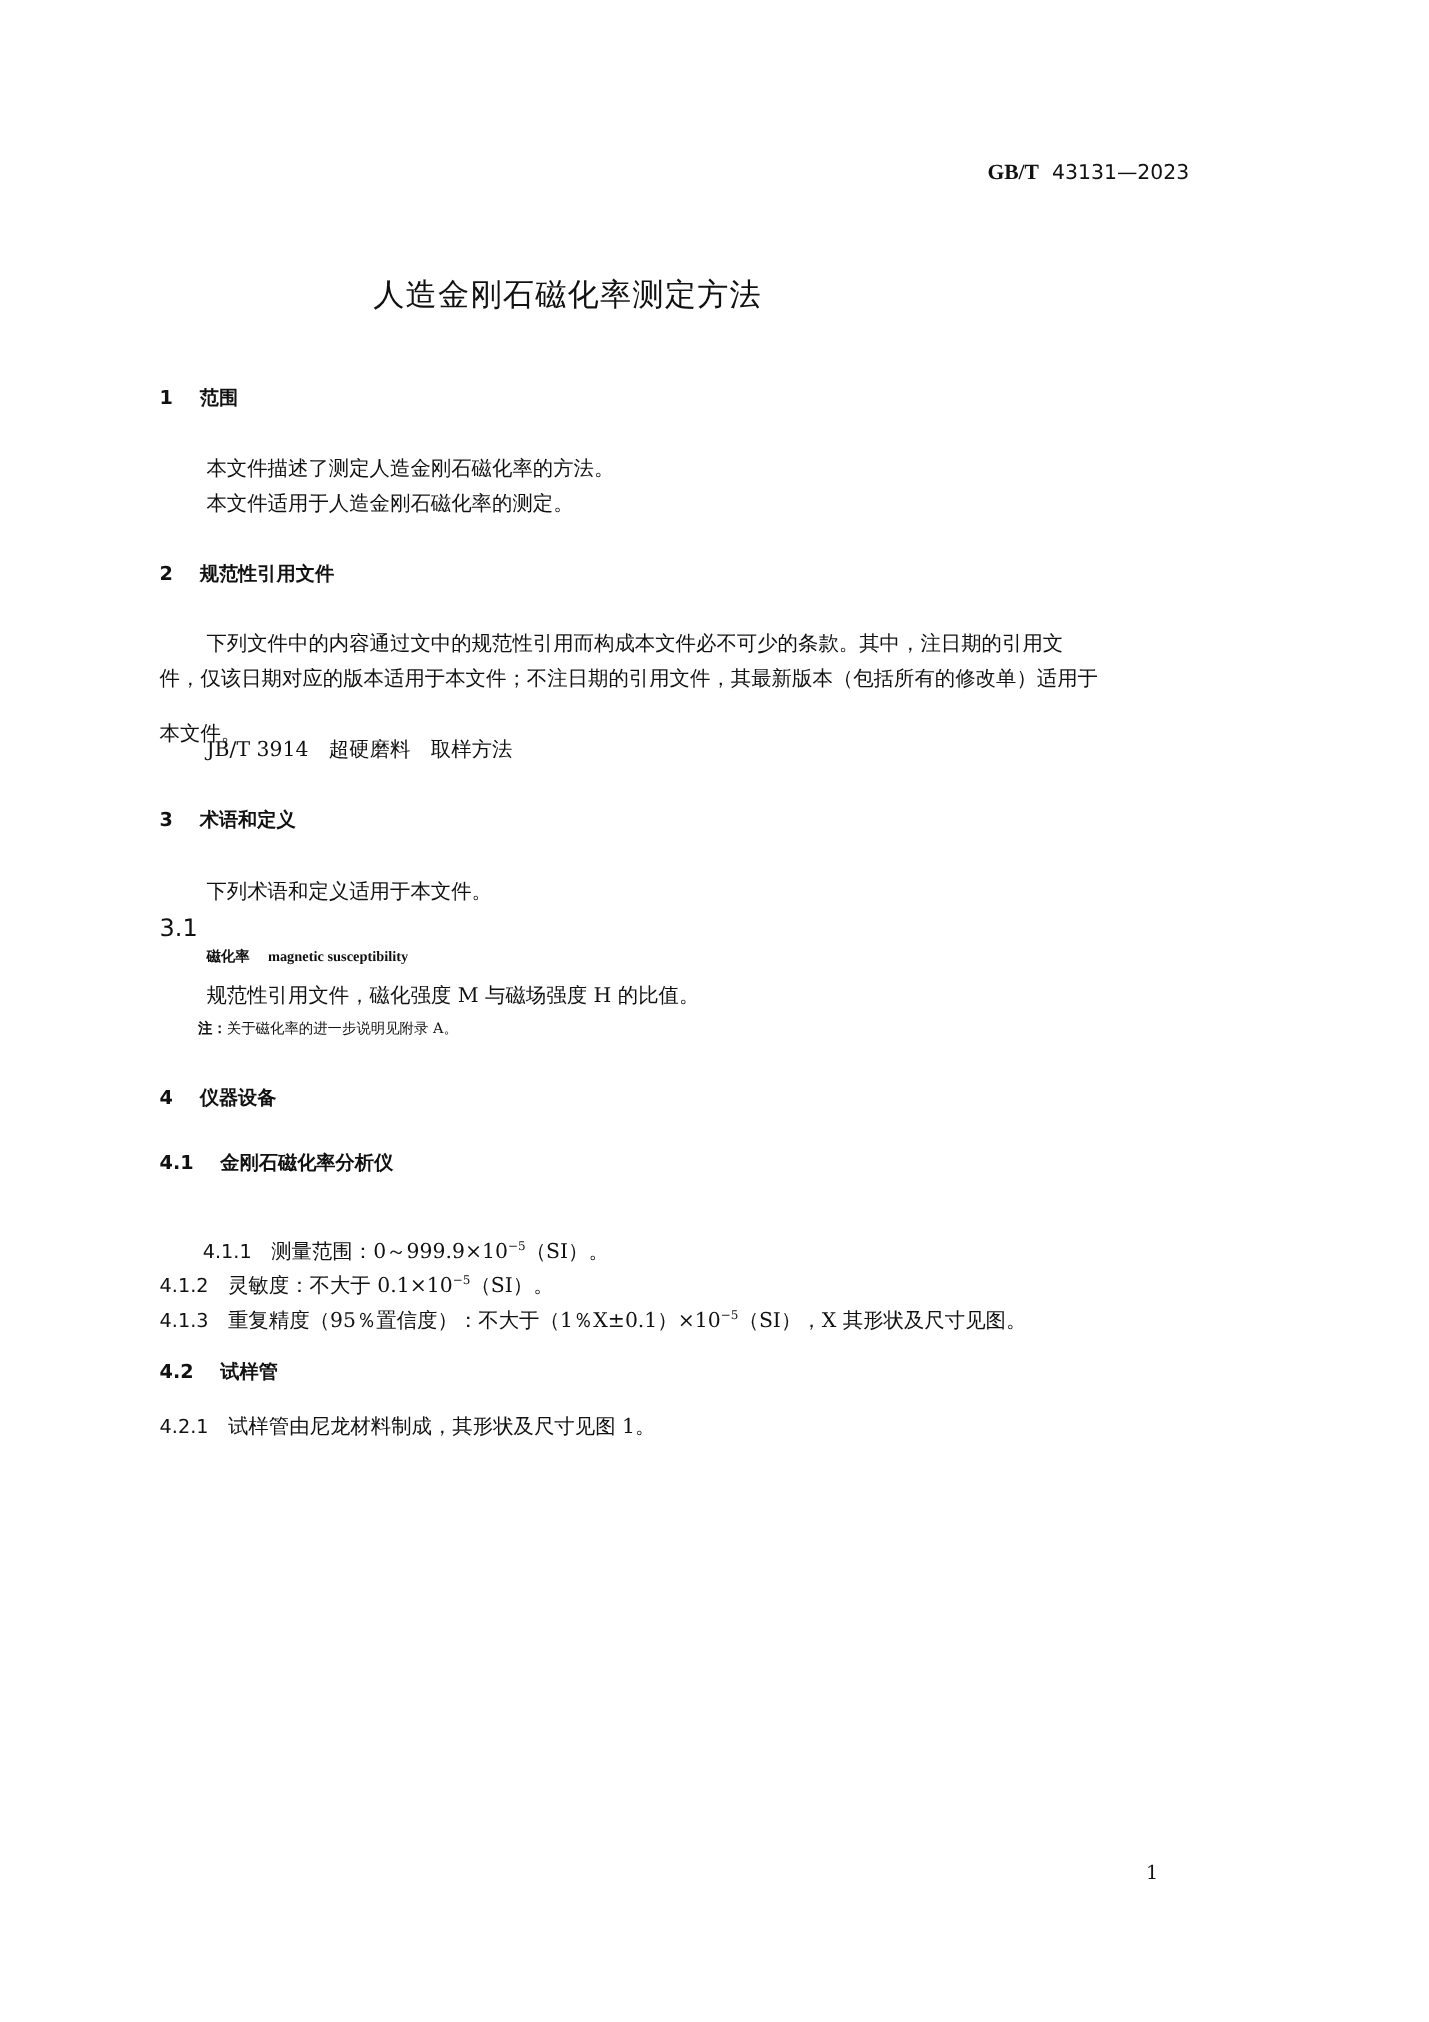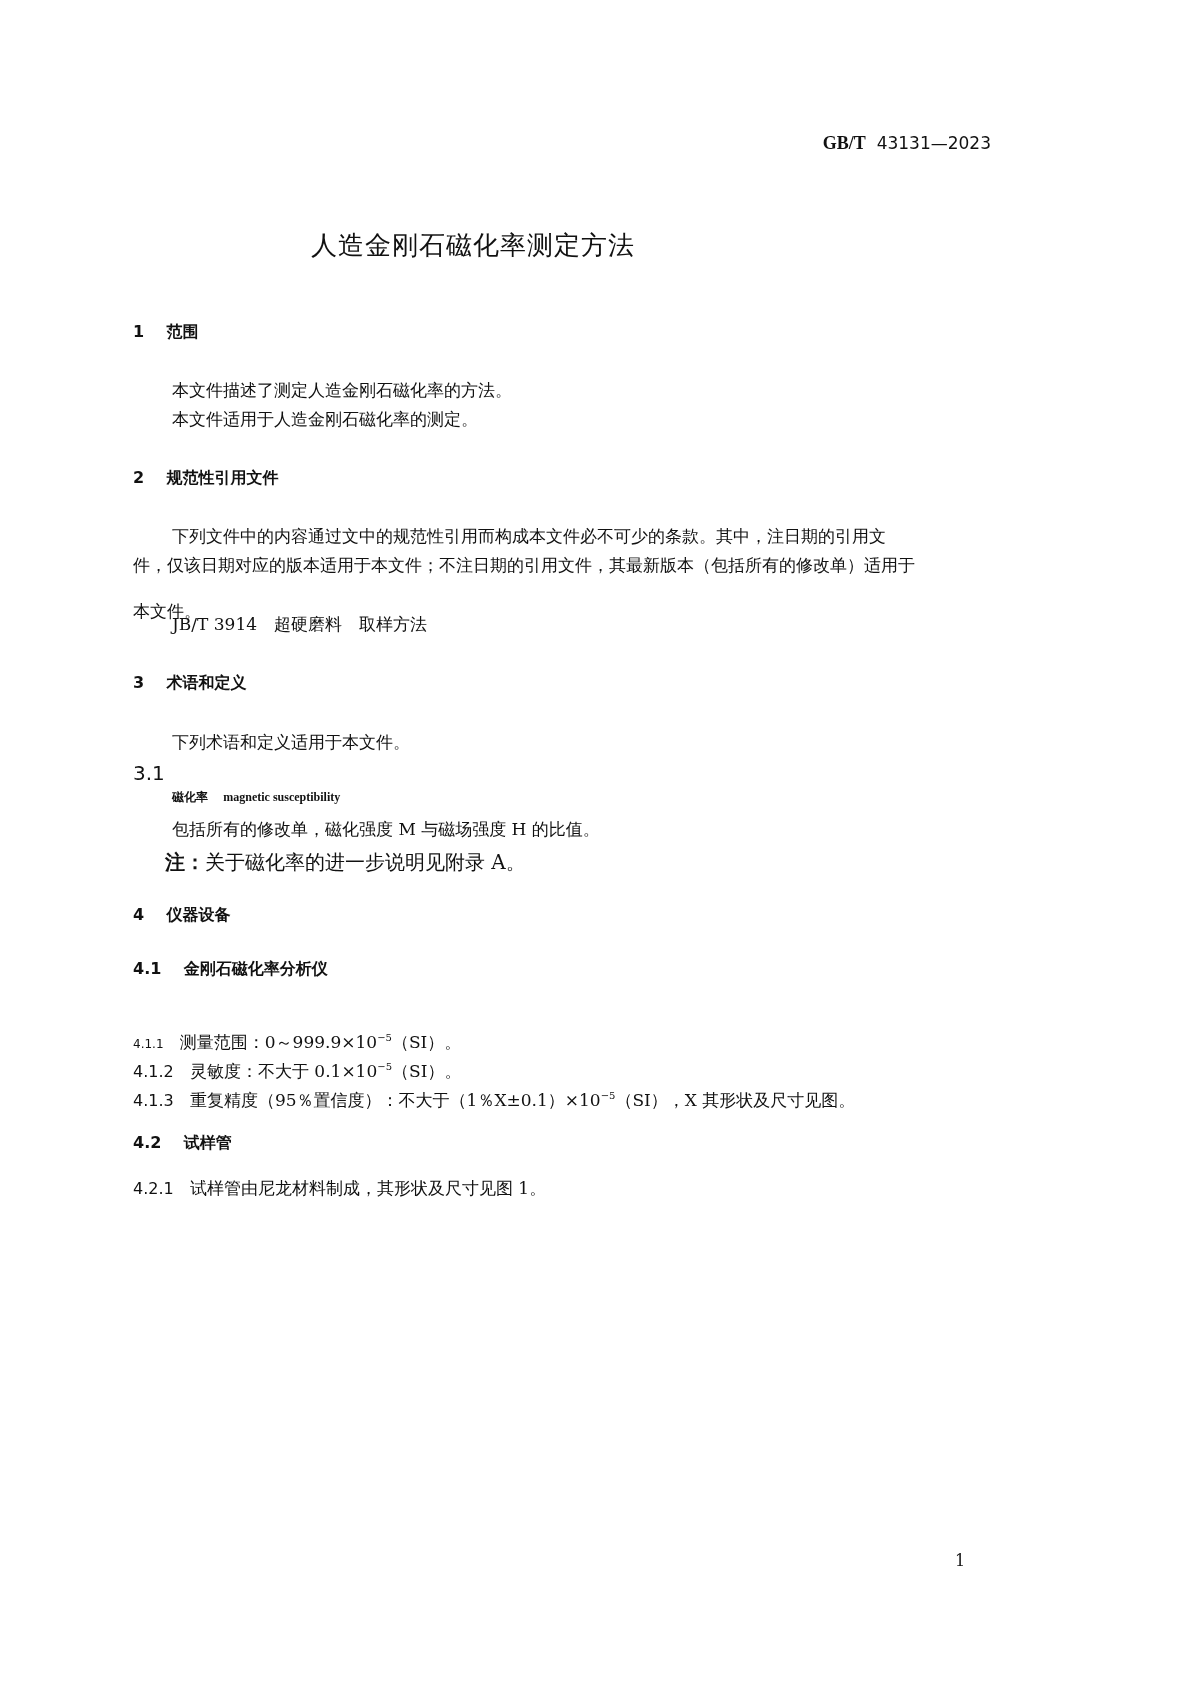--- a/index.html
+++ b/index.html
@@ -5,21 +5,21 @@
   html, body { margin:0; padding:0; background:#ffffff; }
   body { width:1191px; height:1685px; position:relative; color:#111; font-family:"DejaVu Serif","Liberation Serif",serif; }
   .abs { position:absolute; white-space:nowrap; }
   .std { right:200px; top:133px; font-size:17px; }
   .std .b { font-family:"Liberation Serif",serif; font-weight:bold; font-size:18px; }
   .std .n { font-family:"DejaVu Sans","Liberation Sans",sans-serif; }
   .title { left:0; width:946px; text-align:center; top:228px; font-family:"DejaVu Sans","Liberation Sans",sans-serif; font-size:26px; letter-spacing:1px; }
   .h { font-family:"DejaVu Sans","Liberation Sans",sans-serif; font-size:16px; font-weight:bold; }
   .p { font-size:17px; }
   .sans { font-family:"DejaVu Sans","Liberation Sans",sans-serif; }
-  .note { font-size:20px; }
+  .note { font-size:12px; }
   .term-en { font-family:"Liberation Serif",serif; font-weight:bold; }
   sup { font-size:10px; }
   .page { font-size:16px; }
 </style>
 </head>
 <body>
 
 <div class="abs std">
   <span class="b">GB/T</span>&nbsp;
   <span class="n">43131—2023</span>
@@ -46,36 +46,36 @@
 <div class="abs h" style="left:133px;top:673px;">
   <span>3</span>&nbsp;&nbsp;&nbsp;
   <span>术语和定义</span>
 </div>
 <div class="abs p" style="left:172px;top:731px;">下列术语和定义适用于本文件。</div>
 <div class="abs sans" style="left:133px;top:761px;font-size:20px;">3.1</div>
 <div class="abs" style="left:172px;top:789px;font-size:12px;">
   <span class="sans" style="font-weight:bold;">磁化率</span>&nbsp;&nbsp;&nbsp;
   <span class="term-en">magnetic susceptibility</span>
 </div>
-<div class="abs p" style="left:172px;top:818px;">包括所有的修改单，磁化强度 M 与磁场强度 H 的比值。</div>
+<div class="abs p" style="left:172px;top:818px;">规范性引用文件，磁化强度 M 与磁场强度 H 的比值。</div>
 <div class="abs note" style="left:165px;top:849px;">
   <span class="sans" style="font-weight:bold;">注：</span><span>关于磁化率的进一步说明见附录 A。</span>
 </div>
 
 <div class="abs h" style="left:133px;top:905px;">
   <span>4</span>&nbsp;&nbsp;&nbsp;
   <span>仪器设备</span>
 </div>
 <div class="abs h" style="left:133px;top:959px;">
   <span>4.1</span>&nbsp;&nbsp;&nbsp;
   <span>金刚石磁化率分析仪</span>
 </div>
 
 <div class="abs p" style="left:133px;top:1031px;">
-  <span class="sans" style="font-size:12px;">4.1.1</span>&nbsp;&nbsp;&nbsp;<span>测量范围：0～999.9×10</span><sup>−5</sup><span>（SI）。</span>
+  <span class="sans" style="font-size:16px;margin-left:36px;">4.1.1</span>&nbsp;&nbsp;&nbsp;<span>测量范围：0～999.9×10</span><sup>−5</sup><span>（SI）。</span>
 </div>
 <div class="abs p" style="left:133px;top:1060px;text-align:right;">
   <span class="sans" style="font-size:16px;">4.1.2</span>&nbsp;&nbsp;&nbsp;<span>灵敏度：不大于 0.1×10</span><sup>−5</sup><span>（SI）。</span>
 </div>
 <div class="abs p" style="left:133px;top:1089px;">
   <span class="sans" style="font-size:16px;">4.1.3</span>&nbsp;&nbsp;&nbsp;<span>重复精度（95％置信度）：不大于（1％X±0.1）×10</span><sup>−5</sup><span>（SI），X 其形状及尺寸见图。</span>
 </div>
 
 <div class="abs h" style="left:133px;top:1133px;">
   <span>4.2</span>&nbsp;&nbsp;&nbsp;

